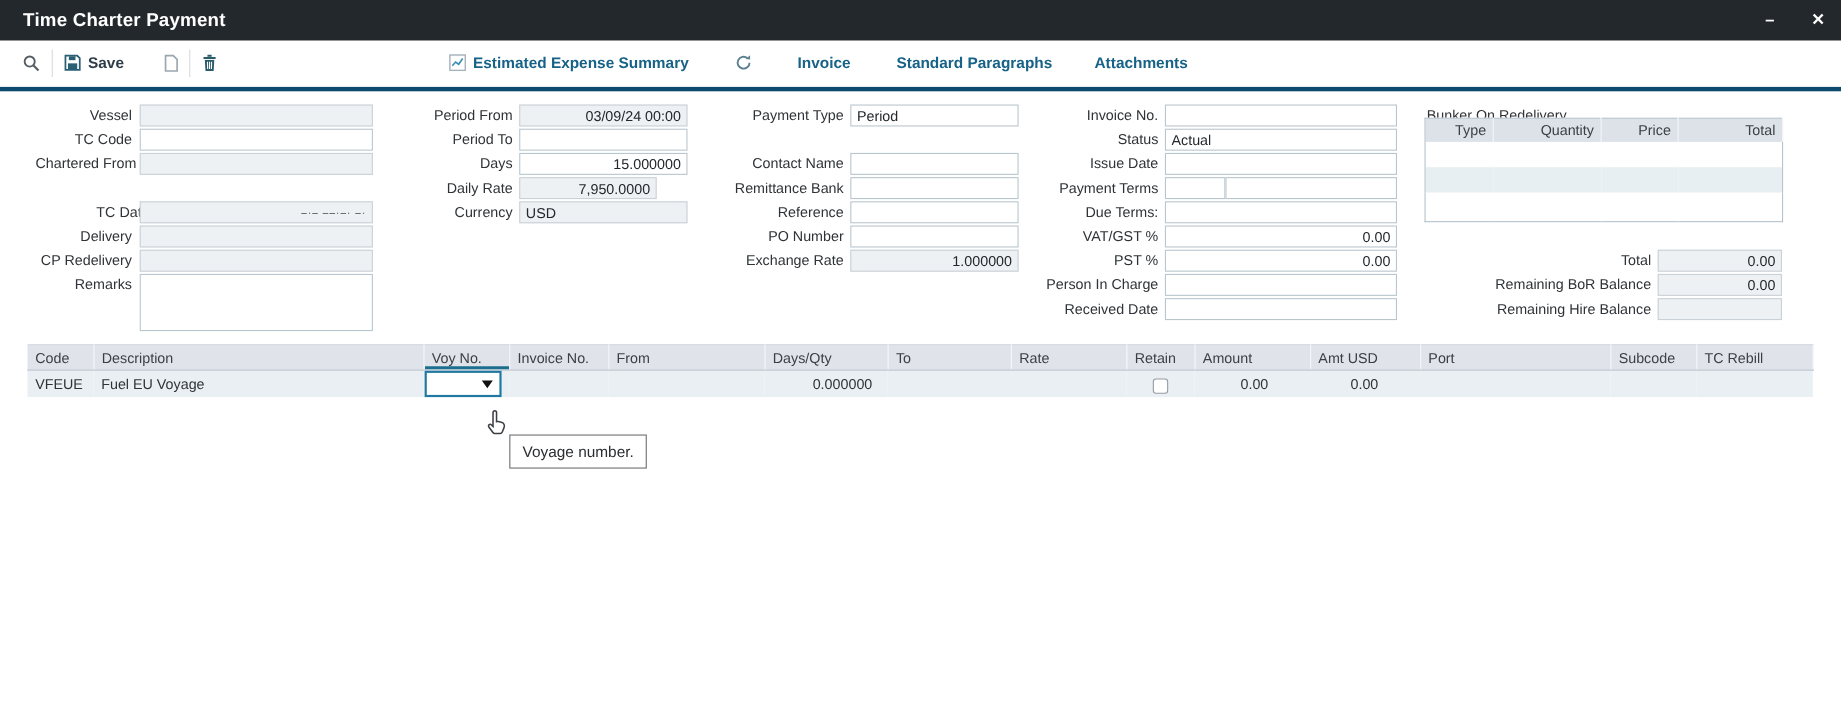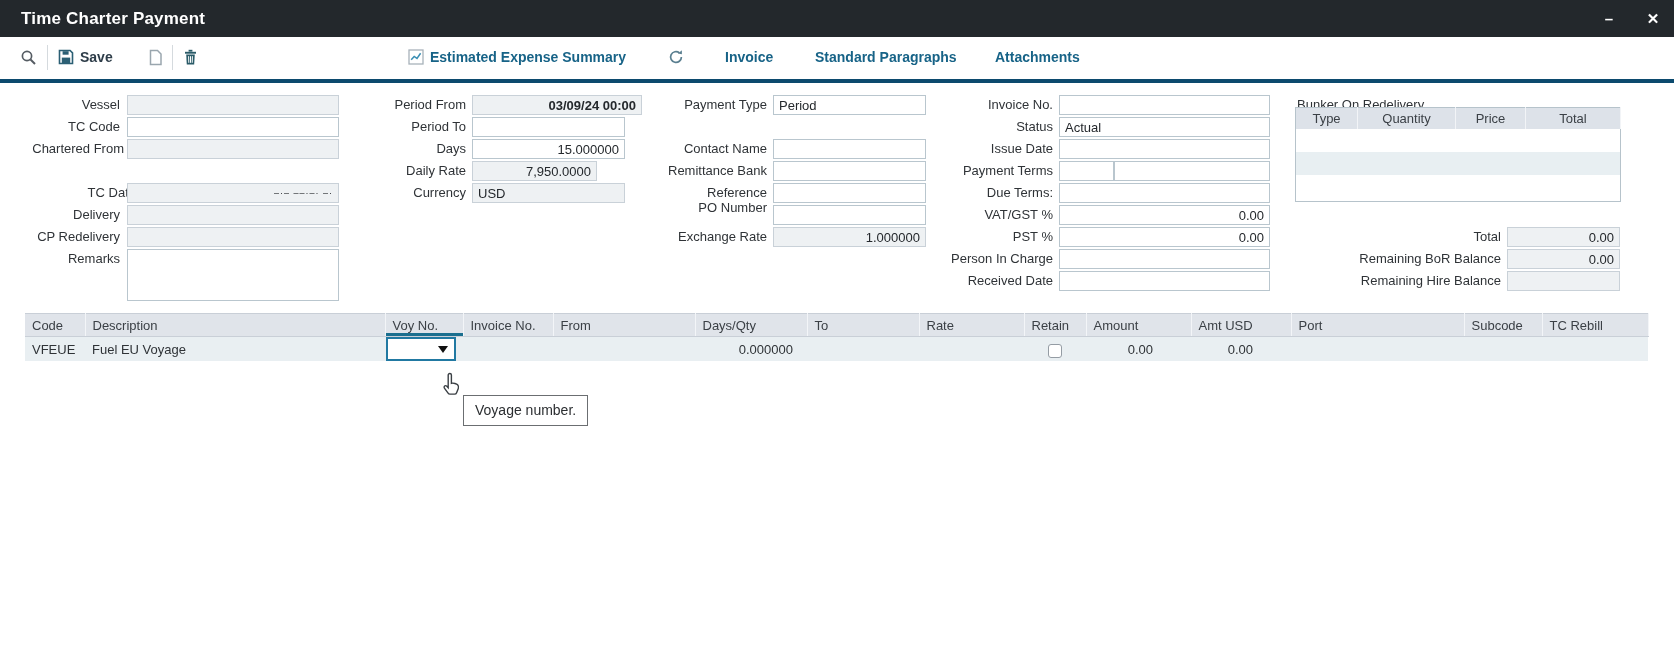--- a/index.html
+++ b/index.html
@@ -31,21 +31,21 @@
   .finp.dis{background:#eef1f3;border-color:#c9d1d8;}
   .finp.num{text-align:right;}
   textarea.finp{resize:none;padding-top:1px;}
   .redactbox{display:flex;align-items:center;justify-content:flex-end;}
   .redact{font-size:9px;letter-spacing:1px;color:#2a2d31;}
 
   
   .bunker-title{position:absolute;left:1297px;top:95px;height:20px;line-height:20px;}
   .bunker{position:absolute;left:1295px;top:107px;width:325px;border-collapse:collapse;
           border:1px solid #b6c3cb;table-layout:fixed;background:#fff;}
-  .bunker th{background:#dde2e9;font-weight:normal;text-align:center;padding:2px 6px;
+  .bunker th{background:#dde2e9;font-weight:normal;text-align:right;padding:2px 6px;
              height:17px;border-right:1px solid #f2f4f7;color:#3b4046;font-size:13px;}
   .bunker td{height:19px;padding:2px 6px;font-size:13px;}
   .bunker tr.alt td{background:#e8eff2;}
 
   
   .grid{position:absolute;left:25px;top:313px;width:1623px;border-collapse:collapse;
         table-layout:fixed;}
   .grid th{background:#e0e4ea;font-weight:normal;text-align:left;height:22px;
            padding:0 0 0 7px;color:#3b4046;border-top:1px solid #c9cfd7;
            border-bottom:1px solid #c9cfd7;border-right:1px solid #f3f5f8;font-size:13px;
@@ -160,39 +160,39 @@
     <span class="redact">–·– ––·–· –·</span>
   </div>
   <label class="flabel" style="left:0;top:205px;width:120px">Delivery</label>
   <input class="finp dis" style="left: 127px; top: 205px; width: 212px;" value="">
   <label class="flabel" style="left:0;top:227px;width:120px">CP Redelivery</label>
   <input class="finp dis" style="left: 127px; top: 227px; width: 212px;" value="">
   <label class="flabel" style="left:0;top:249px;width:120px">Remarks</label>
   <textarea class="finp" style="left: 127px; top: 249px; width: 212px; height: 52px; position: absolute;"></textarea>
 
   <label class="flabel" style="left:340px;top:95px;width:126px">Period From</label>
-  <input class="finp dis num" style="left: 472px; top: 95px; width: 170px; font-weight: bold;" value="03/09/24 00:00">
+  <input class="finp dis num" style="left: 472px; top: 95px; width: 153px;" value="03/09/24 00:00">
   <label class="flabel" style="left:340px;top:117px;width:126px">Period To</label>
   <input class="finp" style="left: 472px; top: 117px; width: 153px;" value="">
   <label class="flabel" style="left:340px;top:139px;width:126px">Days</label>
   <input class="finp num" style="left: 472px; top: 139px; width: 153px;" value="15.000000">
   <label class="flabel" style="left:340px;top:161px;width:126px">Daily Rate</label>
   <input class="finp dis num" style="left: 472px; top: 161px; width: 125px;" value="7,950.0000">
   <label class="flabel" style="left:340px;top:183px;width:126px">Currency</label>
   <input class="finp dis" style="left: 472px; top: 183px; width: 153px;" value="USD">
 
   <label class="flabel" style="left:640px;top:95px;width:127px">Payment Type</label>
   <input class="finp" style="left: 773px; top: 95px; width: 153px;" value="Period">
   <label class="flabel" style="left:640px;top:139px;width:127px">Contact Name</label>
   <input class="finp" style="left: 773px; top: 139px; width: 153px;" value="">
   <label class="flabel" style="left:640px;top:161px;width:127px">Remittance Bank</label>
   <input class="finp" style="left: 773px; top: 161px; width: 153px;" value="">
   <label class="flabel" style="left:640px;top:183px;width:127px">Reference</label>
   <input class="finp" style="left: 773px; top: 183px; width: 153px;" value="">
-  <label class="flabel" style="left:640px;top:198px;width:127px">PO Number</label>
+  <label class="flabel" style="left:640px;top:205px;width:127px">PO Number</label>
   <input class="finp" style="left: 773px; top: 205px; width: 153px;" value="">
   <label class="flabel" style="left:640px;top:227px;width:127px">Exchange Rate</label>
   <input class="finp dis num" style="left: 773px; top: 227px; width: 153px;" value="1.000000">
 
   <label class="flabel" style="left:898px;top:95px;width:155px">Invoice No.</label>
   <input class="finp" style="left: 1059px; top: 95px; width: 211px;" value="">
   <label class="flabel" style="left:898px;top:117px;width:155px">Status</label>
   <input class="finp" style="left: 1059px; top: 117px; width: 211px;" value="Actual">
   <label class="flabel" style="left:898px;top:139px;width:155px">Issue Date</label>
   <input class="finp" style="left: 1059px; top: 139px; width: 211px;" value="">

